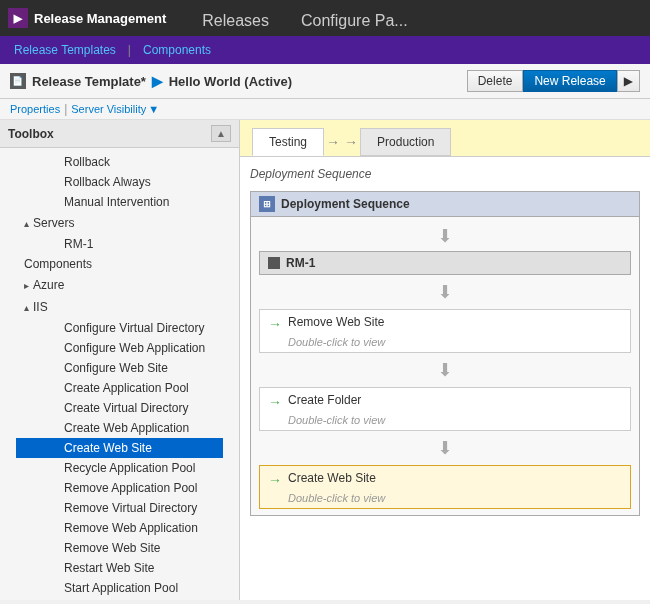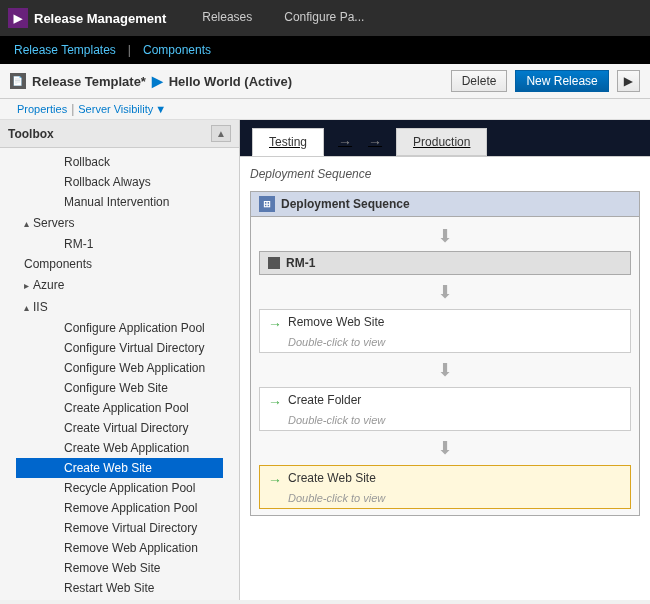--- a/index.html
+++ b/index.html
@@ -18,30 +18,30 @@
       font-size: 13px; font-weight: 600; margin-right: 20px;
     }
     .logo-icon {
       width: 20px; height: 20px;
       background: #68217a;
       display: flex; align-items: center; justify-content: center;
       color: white; font-size: 11px; font-weight: bold;
     }
     .nav-tabs { display: flex; height: 36px; }
     .nav-tab {
-      padding: 16px 16px;
-      display: flex; align-items: center;
-      color: #ccc; cursor: pointer; font-size: 12px;
+      padding: 4px 16px;
+      display: flex; align-items: flex-end;
+      color: #ccc; cursor: pointer; font-size: 16px;
       border-bottom: 2px solid transparent;
     }
     .nav-tab.active { color: #fff; background: #3c3c3c; border-bottom: 2px solid #007acc; }
 
     
     .sub-nav {
-      background: #000000;
+      background: #4c1d95;
       height: 28px;
       display: flex;
       align-items: center;
       padding: 0 10px;
       gap: 4px;
     }
     .sub-nav-item {
       color: #4fc3f7; font-size: 12px; cursor: pointer; padding: 2px 4px;
     }
     .sub-nav-sep { color: #888; padding: 0 4px; }
@@ -56,32 +56,32 @@
       justify-content: space-between;
     }
     .template-title {
       display: flex; align-items: center; gap: 6px; font-size: 13px; font-weight: 600; color: #333;
     }
     .template-icon {
       width: 16px; height: 16px; background: #5a5a5a;
       display: flex; align-items: center; justify-content: center; color: white; font-size: 9px;
     }
     .arrow-right { color: #007acc; font-size: 14px; }
-    .header-buttons { display: flex; gap: 8px; align-items: flex-end; }
+    .header-buttons { display: flex; gap: 0; align-items: flex-end; }
     .btn {
       padding: 3px 10px; font-size: 12px; cursor: pointer; border: 1px solid #aaa;
       background: linear-gradient(to bottom, #f8f8f8, #e8e8e8); color: #333;
     }
     .btn-primary { background: linear-gradient(to bottom, #007acc, #005fa3); color: white; border-color: #005fa3; }
 
     
     .props-bar {
       background: #f5f5f5;
       border-bottom: 1px solid #ddd;
-      padding: 3px 17px;
+      padding: 3px 10px;
       display: flex; align-items: center; gap: 4px;
     }
     .props-link { color: #007acc; cursor: pointer; font-size: 11px; }
     .props-sep { color: #999; }
     .props-dropdown { color: #007acc; cursor: pointer; font-size: 11px; display: flex; align-items: center; gap: 2px; }
 
     
     .main-content {
       display: flex;
       height: calc(604px - 36px - 28px - 34px - 26px);
@@ -133,24 +133,23 @@
       flex-direction: column;
       background: #fff;
       overflow: hidden;
     }
 
     
     .stage-tabs {
       display: flex;
       align-items: center;
       padding: 8px 12px 0;
-      background: #0f172a;
+      background: #fef9c3;
       border-bottom: 1px solid #ccc;
-      gap: 12px;
-      text-decoration: underline;
+      gap: 0;
     }
     .stage-tab {
       padding: 6px 16px;
       border: 1px solid #ccc;
       background: #e8e8e8;
       cursor: pointer;
       font-size: 12px; color: #333;
       position: relative;
     }
     .stage-tab.active {
@@ -302,21 +301,20 @@
 
       <div class="toolbox-group">
         <span class="expand-icon">▸</span>
         <span>Azure</span>
       </div>
 
       <div class="toolbox-group">
         <span class="expand-icon">▴</span>
         <span>IIS</span>
       </div>
-      <div class="toolbox-item">Configure Application Pool</div>
       <div class="toolbox-item">Configure Virtual Directory</div>
       <div class="toolbox-item">Configure Web Application</div>
       <div class="toolbox-item">Configure Web Site</div>
       <div class="toolbox-item">Create Application Pool</div>
       <div class="toolbox-item">Create Virtual Directory</div>
       <div class="toolbox-item">Create Web Application</div>
       <div class="toolbox-item selected">Create Web Site</div>
       <div class="toolbox-item">Recycle Application Pool</div>
       <div class="toolbox-item">Remove Application Pool</div>
       <div class="toolbox-item">Remove Virtual Directory</div>

